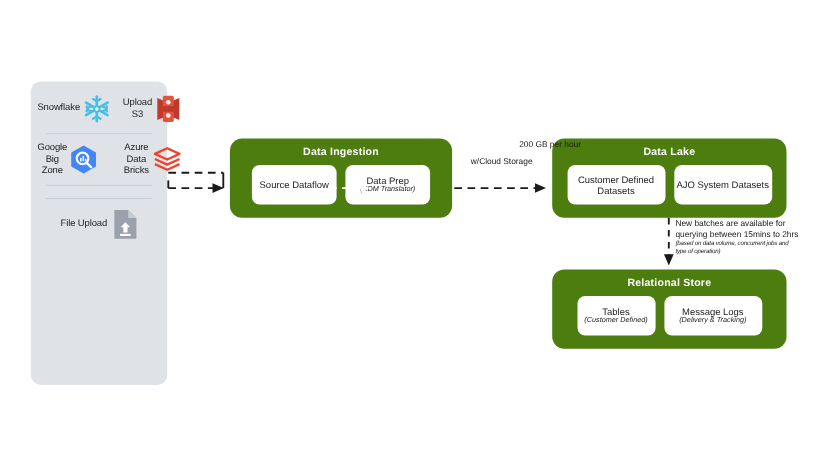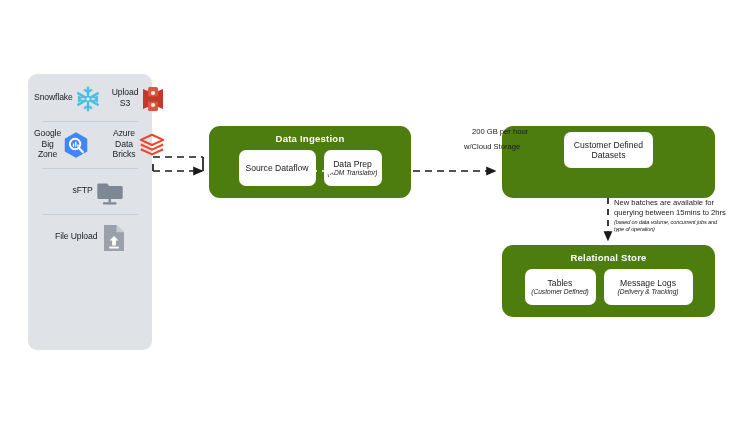--- a/index.html
+++ b/index.html
@@ -201,30 +201,20 @@
             <polyline points="4,19.5 16,25 28,19.5"></polyline>
           </g>
         </svg>
       </div>
     </div>
   </div>
 
   <div class="divider"></div>
 
   <div class="source-row">
-    <div class="source-cell">
-      <div class="source-label">sFTP</div>
-      <div class="source-icon">
-        <svg width="30" height="28" viewBox="0 0 32 30">
-          <path d="M4 6 h9 l2.2 2.6 H28 a1.6 1.6 0 0 1 1.6 1.6 V21 a1.6 1.6 0 0 1 -1.6 1.6 H4 A1.6 1.6 0 0 1 2.4 21 V7.6 A1.6 1.6 0 0 1 4 6 Z" fill="#7E8794"></path>
-          <rect x="14.4" y="22.4" width="2.6" height="3.6" fill="#7E8794"></rect>
-          <rect x="8.4" y="26" width="14.6" height="2.4" rx="1.1" fill="#7E8794"></rect>
-        </svg>
-      </div>
-    </div>
   </div>
 
   <div class="divider"></div>
 
   <div class="source-row">
     <div class="source-cell wide-cell">
       <div class="source-label">File Upload</div>
       <div class="source-icon">
         <svg width="26" height="30" viewBox="0 0 26 30">
           <path d="M3 2 h12.5 L23 9.2 V28 H3 Z" fill="#9AA1AA"></path>
@@ -238,31 +228,35 @@
     </div>
   </div>
 </div>
 
 <div class="group-box" style="left:209px; top:126px; width:202px; height:72px;">
   <div class="group-title">Data Ingestion</div>
   <div class="node-row">
     <div class="node" style="width:77px; height:36px;">
       <div class="node-label">Source Dataflow</div>
     </div>
-    <div class="node" style="width:58px; height:36px;text-align:center;">
+    <div class="node" style="width:77px; height:36px;text-align:center;">
       <div class="node-label">Data Prep</div>
       <div class="node-sub">(XDM Translator)</div>
     </div>
   </div>
 </div>
 
 <div class="group-box" style="left:502px; top:126px; width:213px; height:72px;">
+  <div class="group-title">Data Lake</div>
   <div class="node-row">
     <div class="node" style="width:89px; height:36px;">
       <div class="node-label">Customer Defined Datasets</div>
+    </div>
+    <div class="node" style="width:89px; height:36px;">
+      <div class="node-label">AJO System Datasets</div>
     </div>
   </div>
 </div>
 
 <div class="group-box" style="left:502px; top:245px; width:213px; height:72px;">
   <div class="group-title">Relational Store</div>
   <div class="node-row">
     <div class="node" style="width:71px; height:36px;text-align:center;">
       <div class="node-label">Tables</div>
       <div class="node-sub">(Customer Defined)</div>
@@ -299,18 +293,18 @@
   <g>
     <path d="M413 171 L495 171" stroke="#1a1a1a" stroke-width="1.7" stroke-dasharray="7,5" fill="none" marker-end="url(#arrowhead)"></path>
   </g>
 
   <g>
     <path d="M608 198 L608 240" stroke="#1a1a1a" stroke-width="1.7" stroke-dasharray="6,5" fill="none" marker-end="url(#arrowhead)"></path>
   </g>
 </svg>
 
 <div class="edge-label" style="left:428px; top:127px;margin-left:44px;">200 GB per hour</div>
-<div class="edge-label" style="left:428px; top:142px;margin-left:36px;">w/Cloud Storage</div>
+<div class="edge-label" style="left:428px; top:142px;">w/Cloud Storage</div>
 
 <div class="edge-label" style="left:614px; top:198px;">New batches are available for</div>
 <div class="edge-label" style="left:614px; top:208px;">querying between 15mins to 2hrs</div>
 <div class="edge-label edge-label-small" style="left:614px; top:219px;">(based on data volume, concurrent jobs and</div>
 <div class="edge-label edge-label-small" style="left:614px; top:226px;">type of operation)</div>
 
 </body></html>

